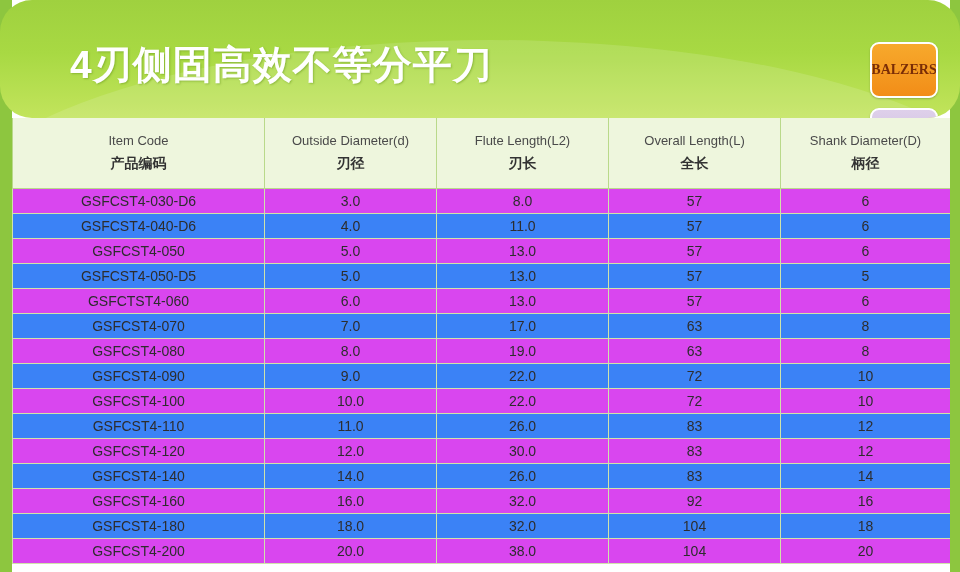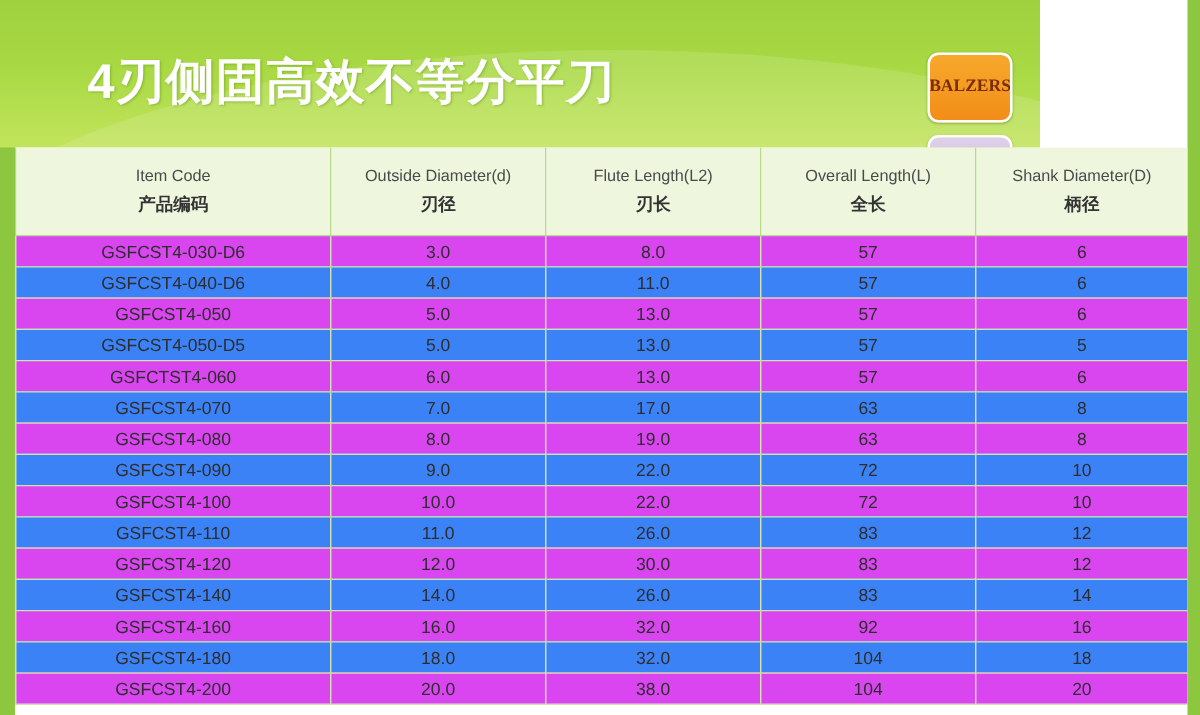--- a/index.html
+++ b/index.html
@@ -25,23 +25,24 @@
   .edge-strip-right {
     position: absolute;
     right: 0; top: 0;
     width: 10px; height: 572px;
     background: #8dc63f;
   }
   
   .banner {
     position: absolute;
     left: 0; top: 0;
-    width: 832px; height: 118px;
+    width: 960px; height: 118px;
     background: linear-gradient(180deg, #9fd13f 0%, #a8d943 45%, #c2e45c 100%);
     overflow: hidden;
+    border-radius: 32px;
   }
   .banner-swoosh {
     position: absolute;
     left: -60px; top: 40px;
     width: 1100px; height: 190px;
     background: rgba(255,255,255,0.13);
     border-radius: 50% 50% 0 0 / 100% 100% 0 0;
   }
   .banner-title {
     position: absolute;

